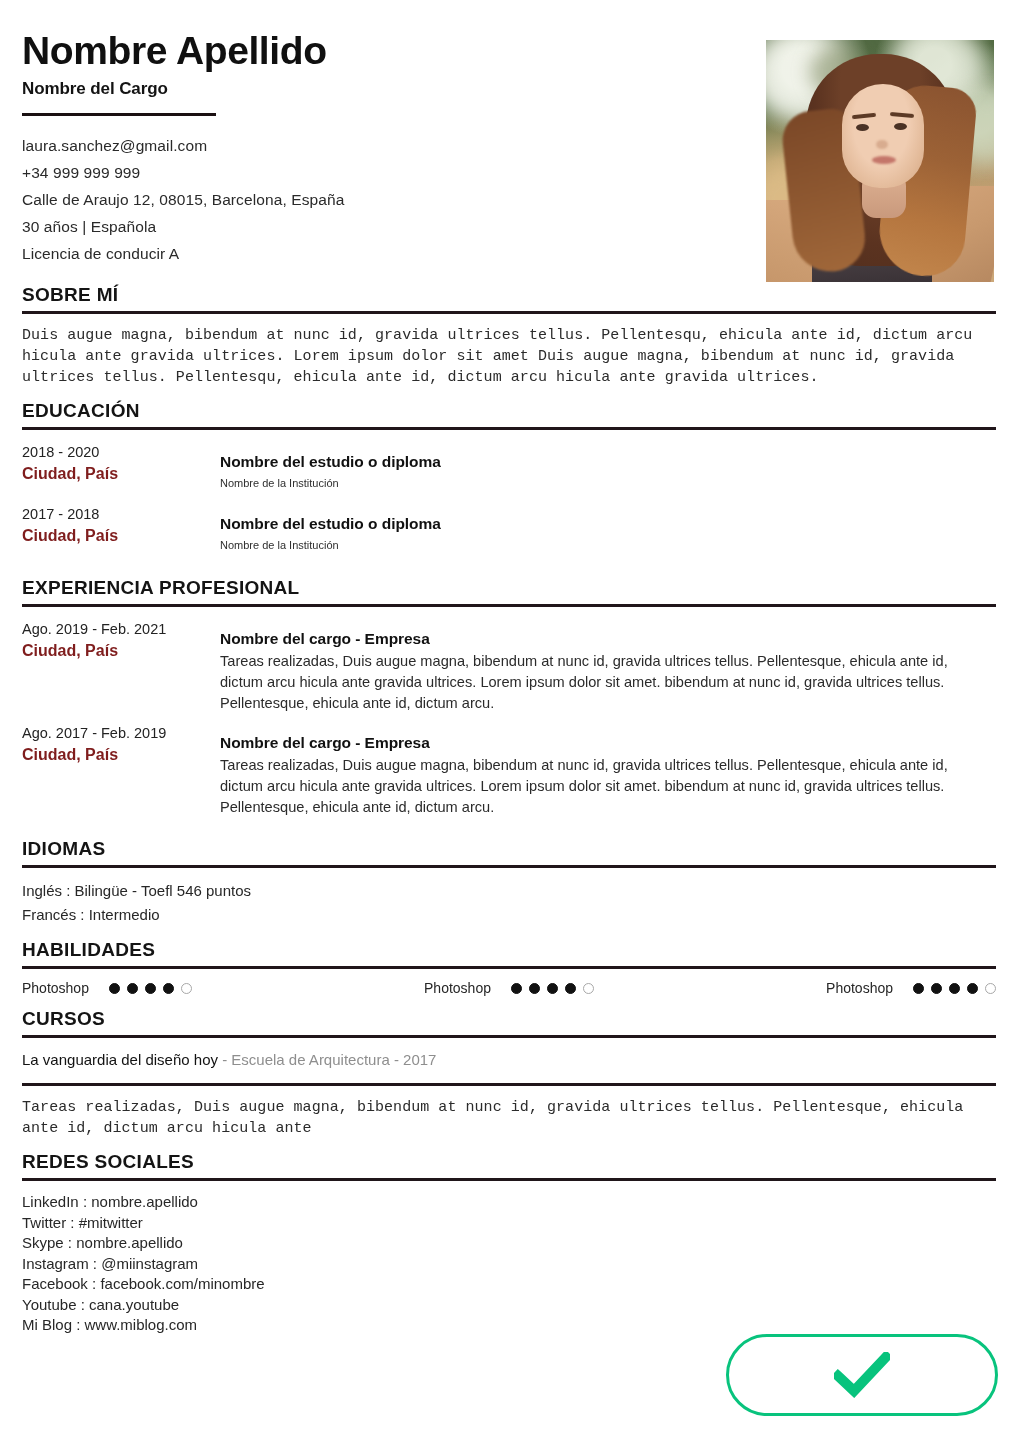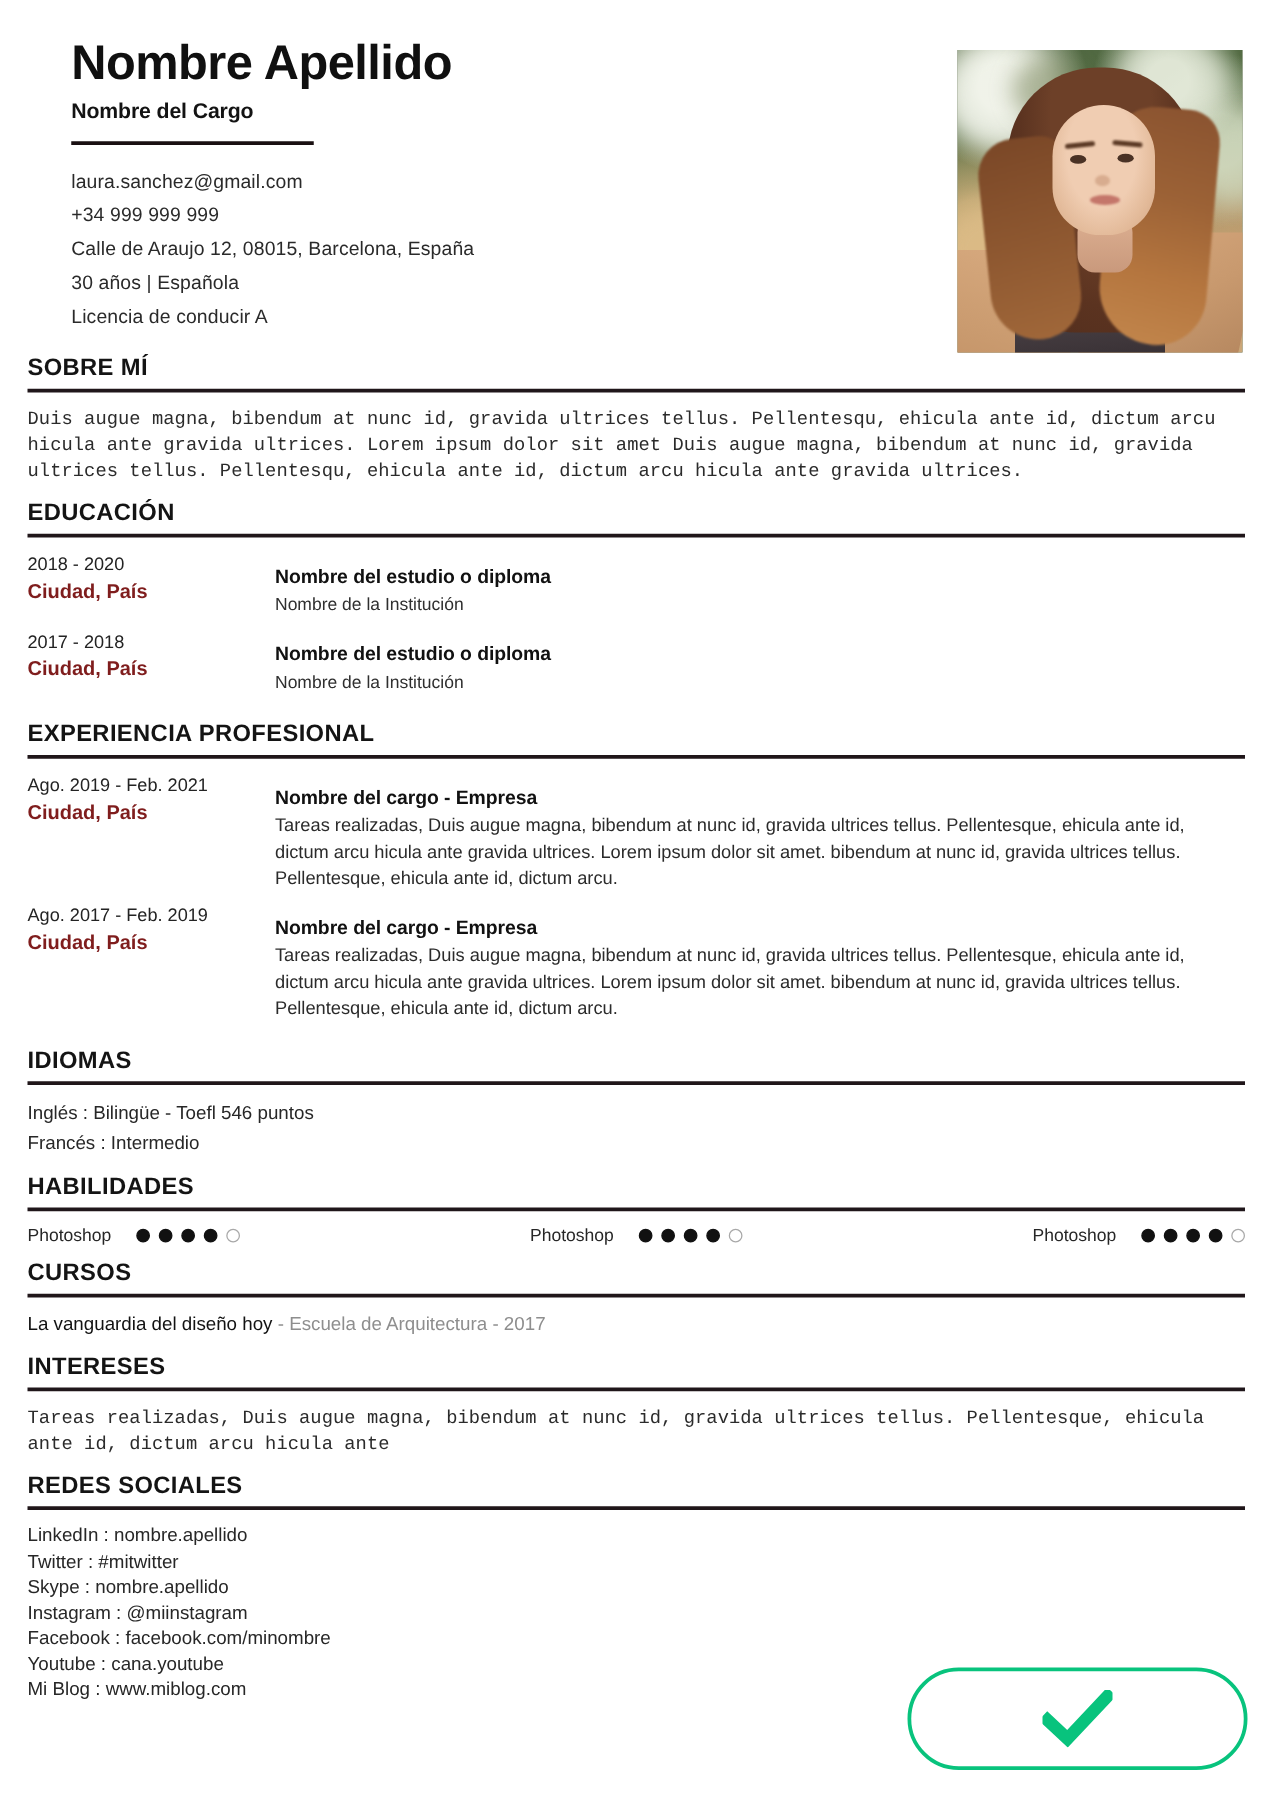--- a/index.html
+++ b/index.html
@@ -26,21 +26,20 @@
     padding: 22px 24px 0 22px;
   }
 
   
   .header {
     position: relative;
     height: 252px;
   }
   .header-left {
     width: 740px;
-    margin-left: 35px;
   }
   .name {
     font-size: 39px;
     font-weight: bold;
     letter-spacing: -0.4px;
     line-height: 1.08;
     color: #101010;
     margin-top: 8px;
   }
   .job-title {
@@ -244,21 +243,21 @@
   }
   .entry-right { flex: 1; margin-top: 10px; }
   .entry-title {
     font-size: 15.5px;
     font-weight: bold;
     color: #111111;
     line-height: 21px;
     letter-spacing: -0.05px;
   }
   .entry-sub {
-    font-size: 14px;
+    font-size: 11px;
     line-height: 23px;
     color: #2f2f2f;
   }
   .entry-desc {
     font-size: 14.6px;
     line-height: 21px;
     color: #2b2b2b;
     margin-top: 2px;
     max-width: 760px;
   }
@@ -493,21 +492,20 @@
 
   <div class="section">
     <div class="section-title">CURSOS</div>
     <div class="section-rule"></div>
     <div class="course-line"><b>La vanguardia del diseño hoy</b><span> - Escuela de Arquitectura - 2017</span></div>
   </div>
 
   <div class="spacer-sm"></div>
 
   <div class="section">
-    <div class="section-title">INTERESES</div>
     <div class="section-rule"></div>
     <div class="body-text">Tareas realizadas, Duis augue magna, bibendum at nunc id, gravida ultrices tellus. Pellentesque, ehicula ante id, dictum arcu hicula ante</div>
   </div>
 
   <div class="spacer-sm"></div>
 
   <div class="section">
     <div class="section-title">REDES SOCIALES</div>
     <div class="section-rule"></div>
     <div class="social-line">LinkedIn : nombre.apellido</div>

